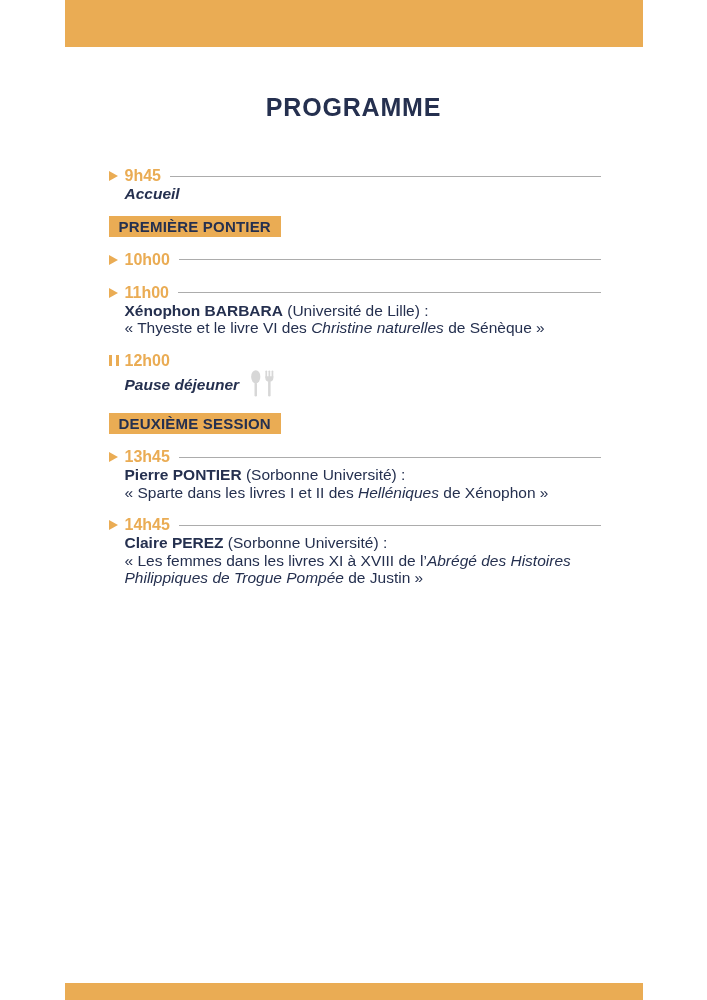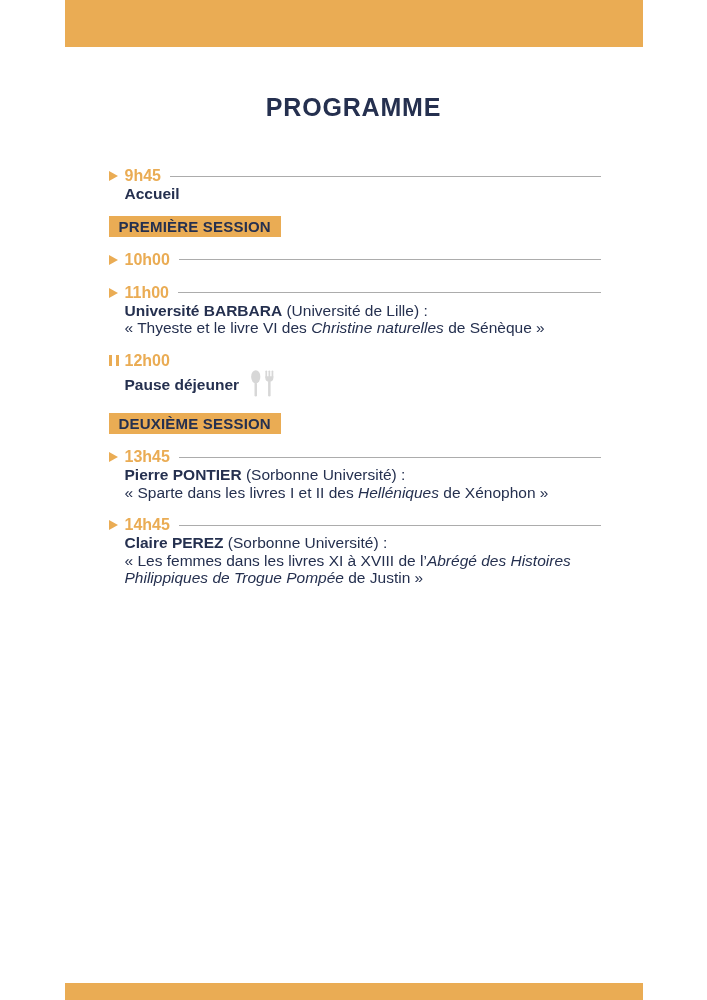--- a/index.html
+++ b/index.html
@@ -79,21 +79,21 @@
     margin-left:16px;
     max-width:582px;
   }
   .line{
     font-size:15.5px;
     line-height:17.5px;
     color:var(--navy);
   }
   .b{font-weight:700;}
   .i{font-style:italic;}
-  .m{font-weight:600;}
+  .m{font-weight:600;font-style:italic;}
   .badge{
     display:inline-block;
     background:var(--accent);
     color:var(--navy);
     font-weight:700;
     font-size:15px;
     line-height:15px;
     padding:3px 10px 3px 10px;
     margin:-2px 0 14px 0;
     letter-spacing:0.2px;
@@ -117,40 +117,40 @@
           <span class="marker-box">
             <span class="play-icon"></span>
           </span>
           <span class="time">9h45</span>
           <span class="rule"></span>
         </div>
         <div class="entry-body">
           <div class="line"><span class="m">Accueil</span></div>
         </div>
       </div>
-      <div class="badge-wrap"><span class="badge">PREMIÈRE SESSION</span></div>
+      <div class="badge-wrap"><span class="badge">PREMIÈRE PONTIER</span></div>
       <div class="entry">
         <div class="entry-head">
           <span class="marker-box">
             <span class="play-icon"></span>
           </span>
           <span class="time">10h00</span>
           <span class="rule"></span>
         </div>
       </div>
       <div class="entry">
         <div class="entry-head">
           <span class="marker-box">
             <span class="play-icon"></span>
           </span>
           <span class="time">11h00</span>
           <span class="rule"></span>
         </div>
         <div class="entry-body">
-          <div class="line"><span class="b">Université BARBARA</span><span> (Université de Lille) :</span></div>
+          <div class="line"><span class="b">Xénophon BARBARA</span><span> (Université de Lille) :</span></div>
           <div class="line"><span>« Thyeste et le livre VI des </span><span class="i">Christine naturelles</span><span> de Sénèque »</span></div>
         </div>
       </div>
       <div class="entry">
         <div class="entry-head">
           <span class="marker-box">
             <span class="pause-icon"></span>
           </span>
           <span class="time">12h00</span>
         </div>

